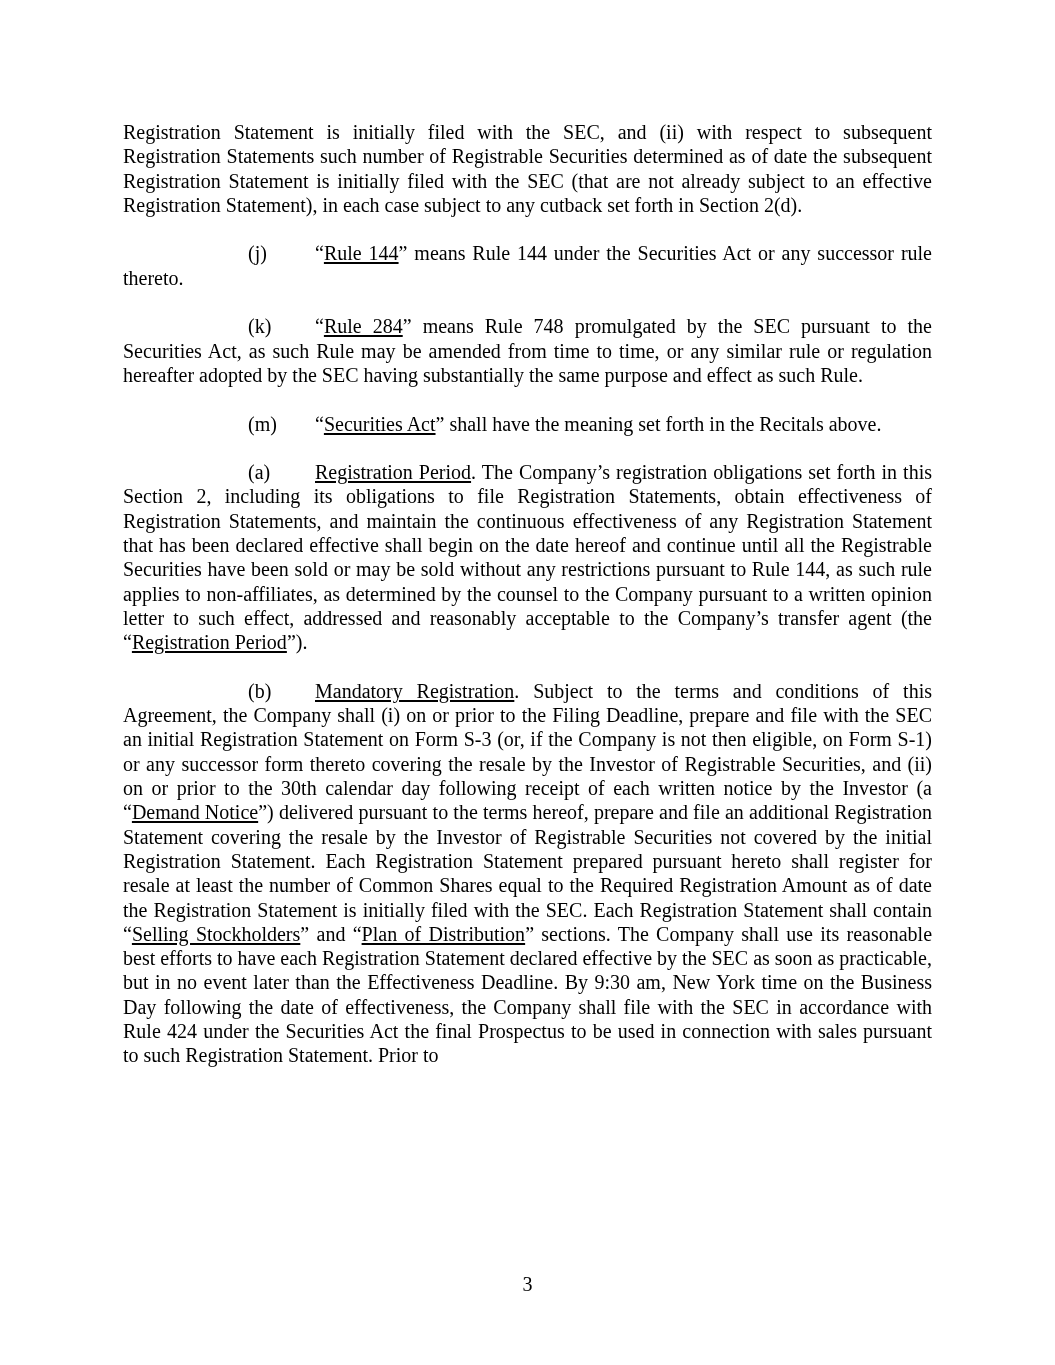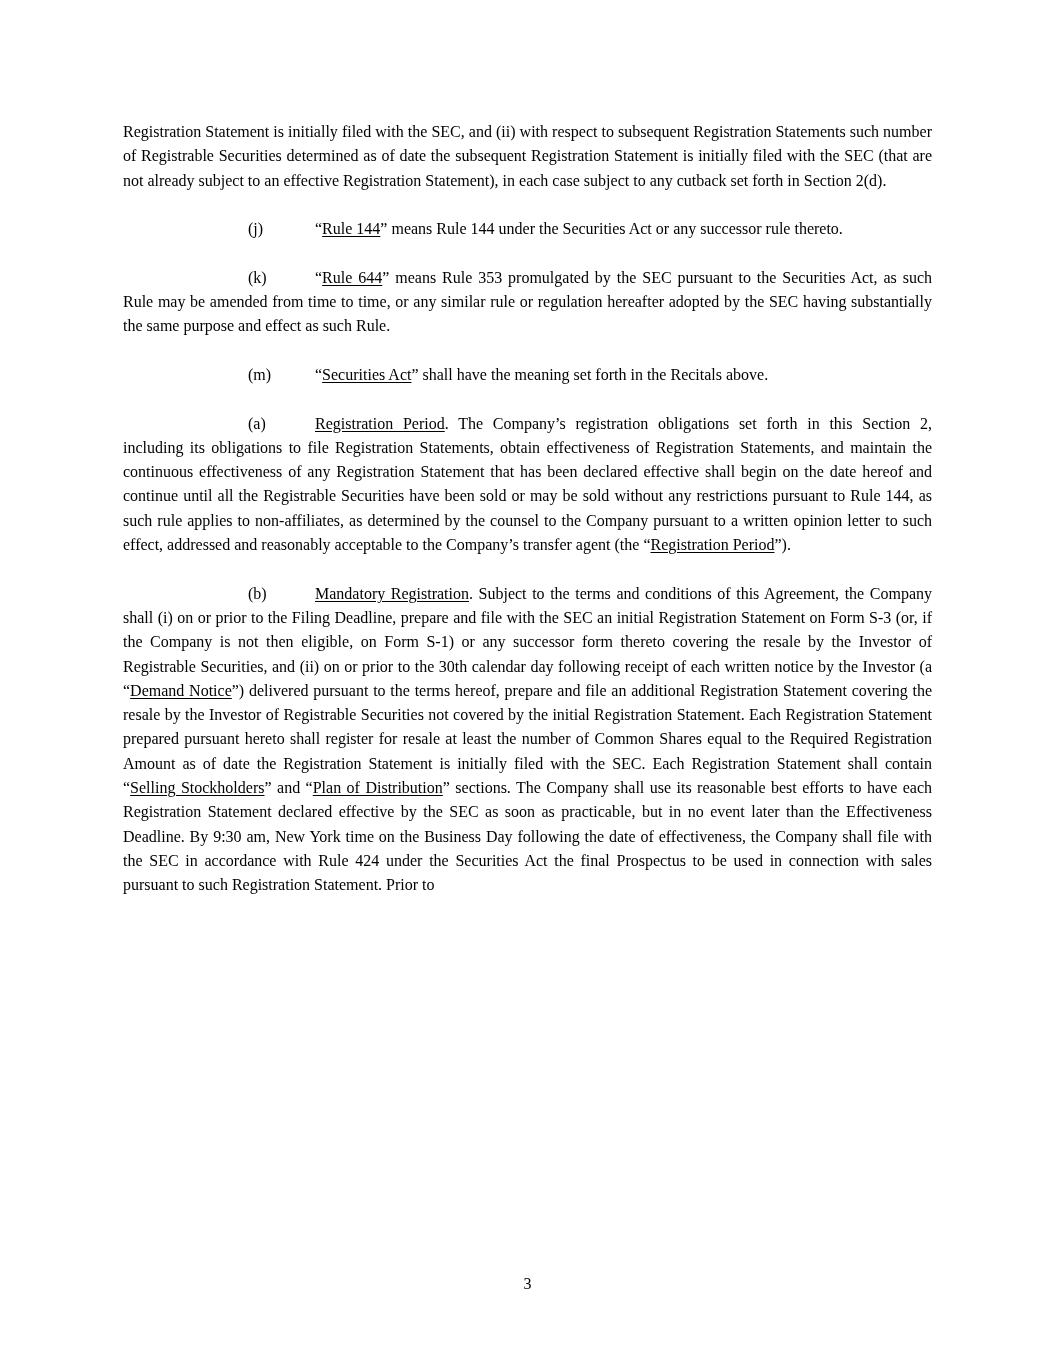--- a/index.html
+++ b/index.html
@@ -10,21 +10,21 @@
   .page {
     position: relative;
     width: 1055px;
     height: 1365px;
     overflow: hidden;
     box-sizing: border-box;
     padding: 120px 123px 0 123px;
     background: #ffffff;
     color: #000000;
     font-family: "Liberation Serif", serif;
-    font-size: 16px;
+    font-size: 20px;
     line-height: 24.3px;
   }
   .para {
     margin: 24.3px 0 0 0;
     text-align: justify;
   }
   .para:first-child {
     margin-top: 0;
   }
   .para.def {
@@ -57,19 +57,19 @@
     text-indent: 0;
   }
 </style>
 </head>
 <body>
 
 <div class="page">
   <div>
       <p class="para body"><span>Registration Statement is initially filed with the SEC, and (ii) with respect to subsequent Registration Statements such number of Registrable Securities determined as of date the subsequent Registration Statement is initially filed with the SEC (that are not already subject to an effective Registration Statement), in each case subject to any cutback set forth in Section 2(d).</span></p>
       <p class="para def"><span class="label">(j)</span><span>“</span><span class="u">Rule 144</span><span>” means Rule 144 under the Securities Act or any successor rule thereto.</span></p>
-      <p class="para def"><span class="label">(k)</span><span>“</span><span class="u">Rule 644</span><span>” means Rule 353 promulgated by the SEC pursuant to the Securities Act, as such Rule may be amended from time to time, or any similar rule or regulation hereafter adopted by the SEC having substantially the same purpose and effect as such Rule.</span></p>
+      <p class="para def"><span class="label">(k)</span><span>“</span><span class="u">Rule 284</span><span>” means Rule 748 promulgated by the SEC pursuant to the Securities Act, as such Rule may be amended from time to time, or any similar rule or regulation hereafter adopted by the SEC having substantially the same purpose and effect as such Rule.</span></p>
       <p class="para def"><span class="label">(m)</span><span>“</span><span class="u">Securities Act</span><span>” shall have the meaning set forth in the Recitals above.</span></p>
       <p class="para def"><span class="label">(a)</span><span class="u">Registration Period</span><span>. The Company’s registration obligations set forth in this Section 2, including its obligations to file Registration Statements, obtain effectiveness of Registration Statements, and maintain the continuous effectiveness of any Registration Statement that has been declared effective shall begin on the date hereof and continue until all the Registrable Securities have been sold or may be sold without any restrictions pursuant to Rule 144, as such rule applies to non-affiliates, as determined by the counsel to the Company pursuant to a written opinion letter to such effect, addressed and reasonably acceptable to the Company’s transfer agent (the “</span><span class="u">Registration Period</span><span>”).</span></p>
       <p class="para def"><span class="label">(b)</span><span class="u">Mandatory Registration</span><span>. Subject to the terms and conditions of this Agreement, the Company shall (i) on or prior to the Filing Deadline, prepare and file with the SEC an initial Registration Statement on Form S-3 (or, if the Company is not then eligible, on Form S-1) or any successor form thereto covering the resale by the Investor of Registrable Securities, and (ii) on or prior to the 30th calendar day following receipt of each written notice by the Investor (a “</span><span class="u">Demand Notice</span><span>”) delivered pursuant to the terms hereof, prepare and file an additional Registration Statement covering the resale by the Investor of Registrable Securities not covered by the initial Registration Statement. Each Registration Statement prepared pursuant hereto shall register for resale at least the number of Common Shares equal to the Required Registration Amount as of date the Registration Statement is initially filed with the SEC. Each Registration Statement shall contain “</span><span class="u">Selling Stockholders</span><span>” and “</span><span class="u">Plan of Distribution</span><span>” sections. The Company shall use its reasonable best efforts to have each Registration Statement declared effective by the SEC as soon as practicable, but in no event later than the Effectiveness Deadline. By 9:30 am, New York time on the Business Day following the date of effectiveness, the Company shall file with the SEC in accordance with Rule 424 under the Securities Act the final Prospectus to be used in connection with sales pursuant to such Registration Statement. Prior to</span></p>
     </div>
   <div class="page-number">3</div>
 </div>
 
 </body></html>

